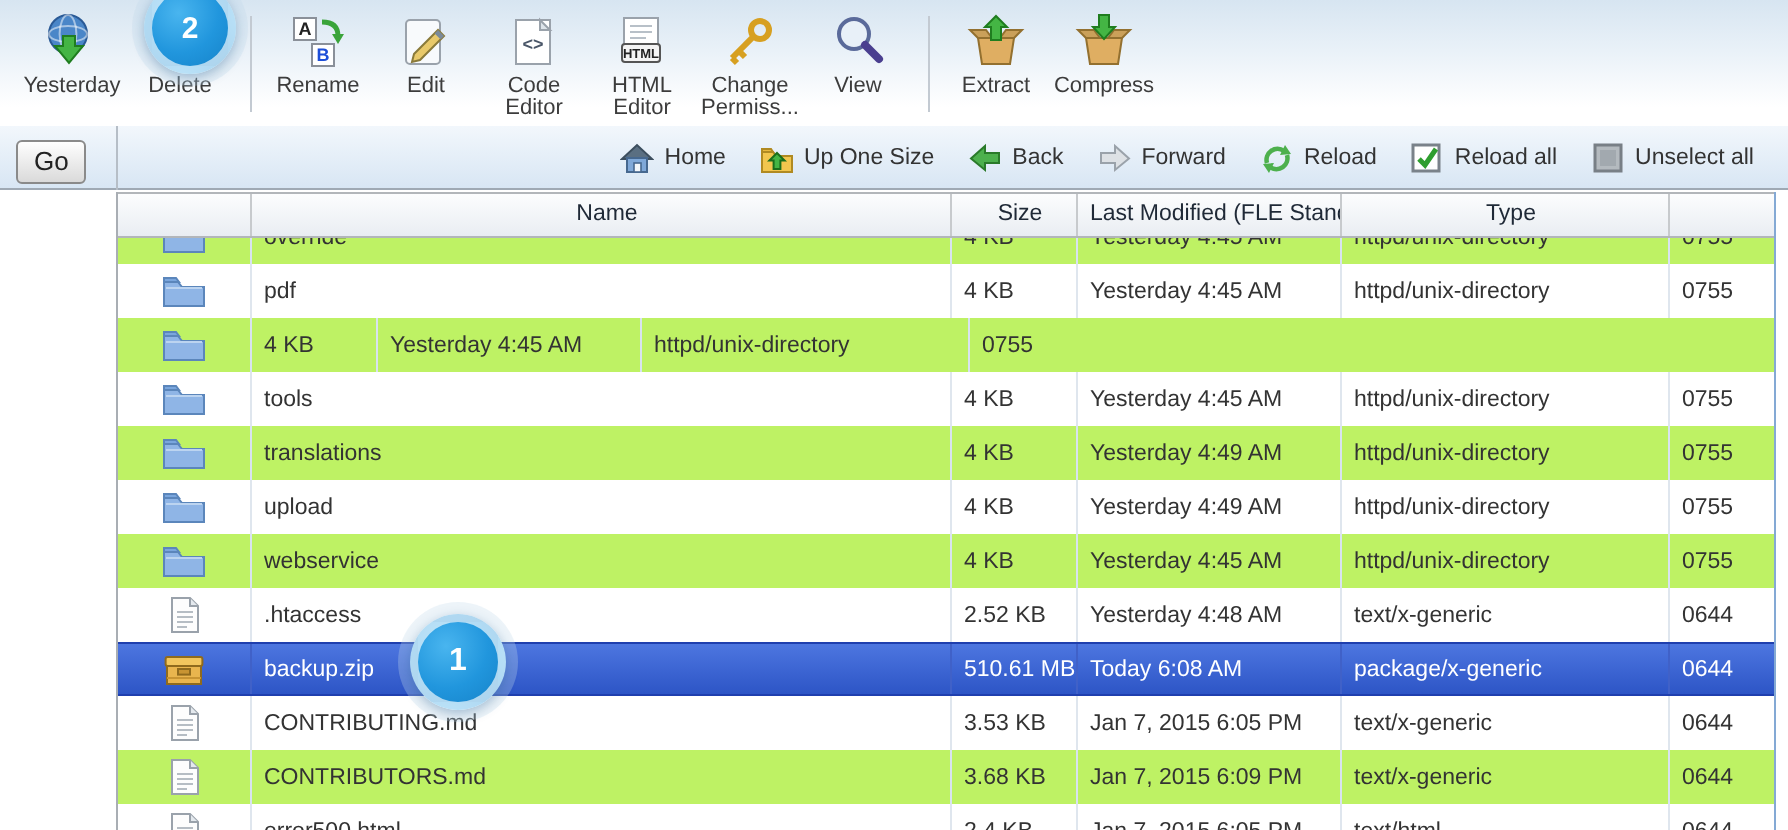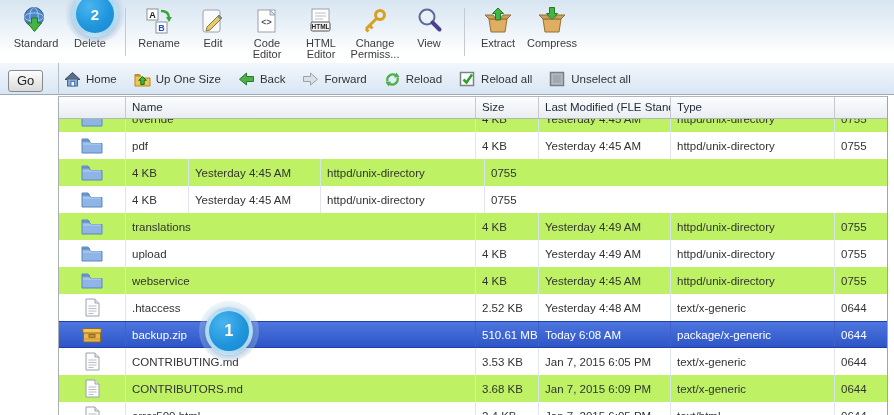--- a/index.html
+++ b/index.html
@@ -29,34 +29,34 @@
     background:linear-gradient(#f2f7fc,#d8e6f4);
     border-bottom:1px solid #9fa9b4; box-sizing:border-box;
   }
   #navbar-divider{position:absolute; left:58px; top:63px; width:1px; height:32px; background:#b6bec7;}
   #go-button{
     position:absolute; left:8px; top:70px; padding:2px 8px 3px 8px;
     border:1px solid #8a8a8a; border-radius:3px;
     background:linear-gradient(#fefefe,#dadada);
     font-size:13px; color:#222; cursor:pointer;
   }
-  #nav-items{display:flex; align-items:center; height:32px; margin-left:64px;}
+  #nav-items{display:flex; align-items:center; height:32px; margin-left:64px;justify-content:flex-end;}
   .nav-item{display:flex; align-items:center; margin-right:17px; cursor:pointer; white-space:nowrap;}
   .nav-item .nav-icon{display:flex; align-items:center; margin-right:5px;}
   .nav-item .nav-label{font-size:11.5px; color:#333;}
   
   #file-table{
     position:absolute; left:58px; top:96px; width:830px; bottom:0;
     border-left:1px solid #a9aeb4; border-right:1px solid #84a9d4; box-sizing:border-box;
     background:#fff;
   }
   #table-header{
     display:flex; height:23px;
     background:linear-gradient(#fcfdfe,#e9edf2);
-    border-top:1px solid #b2b6ba; border-bottom:1px solid #b2b6ba; box-sizing:border-box;
+    border-top:1px solid #b2b6ba; border-bottom:1px solid #b2b6ba; box-sizing:border-box;text-align:center;
   }
   .hcell{
     font-size:11.5px; color:#1f2937; line-height:21px; padding-left:6px;
     border-right:1px solid #c7cacd; box-sizing:border-box;
     overflow:hidden; white-space:nowrap; cursor:pointer; flex:none;
   }
   .hcell:last-child{border-right:none;margin-top:43px;}
   .col-icon{width:67px;}
   .col-name{width:350px;}
   .col-size{width:63px;}
@@ -107,21 +107,21 @@
           <div class="tb-icon">
             <span>
               <svg width="30" height="30" viewBox="0 0 30 30">
                 <circle cx="13" cy="11" r="9.5" fill="#4a86c8" stroke="#2a5a96"></circle>
                 <ellipse cx="13" cy="11" rx="9.5" ry="4" fill="none" stroke="rgba(255,255,255,.5)"></ellipse>
                 <ellipse cx="13" cy="11" rx="4.2" ry="9.5" fill="none" stroke="rgba(255,255,255,.5)"></ellipse>
                 <path d="M10.5 12 h6 v5 h4 l-7 8.5 -7 -8.5 h4 z" fill="#44b544" stroke="#1f7d1f"></path>
               </svg>
             </span>
           </div>
-          <div class="tb-label">Standard</div>
+          <div class="tb-label">Yesterday</div>
         </div>
         <div class="tb-btn">
           <div class="tb-icon">
             <span>
               <svg width="30" height="30" viewBox="0 0 30 30">
                 <path d="M7 10 L10 7 L15 12 L20 7 L23 10 L18 15 L23 20 L20 23 L15 18 L10 23 L7 20 L12 15 Z" fill="#d44330" stroke="#8e2214"></path>
               </svg>
             </span>
           </div>
           <div class="tb-label">Delete</div>
@@ -379,20 +379,21 @@
         <div class="trow">
           <div class="tcell col-icon">
             <span>
               <svg width="22" height="17" viewBox="0 0 22 17">
                 <path d="M1 4 V2 h6 l1.5 2 Z" fill="#7aa6dd" stroke="#5b86bb"></path>
                 <path d="M1 4 h7 l2 2.5 H21 V16 H1 Z" fill="#8fb5e6" stroke="#5b86bb"></path>
                 <path d="M2 7 H20" stroke="#bcd4f0"></path>
               </svg>
             </span>
           </div>
+          <div class="tcell col-name">tools</div>
           <div class="tcell col-size">4 KB</div>
           <div class="tcell col-modified">Yesterday 4:45 AM</div>
           <div class="tcell col-type">httpd/unix-directory</div>
           <div class="tcell col-perms">0755</div>
         </div>
         <div class="trow striped">
           <div class="tcell col-icon">
             <span>
               <svg width="22" height="17" viewBox="0 0 22 17">
                 <path d="M1 4 V2 h6 l1.5 2 Z" fill="#7aa6dd" stroke="#5b86bb"></path>

